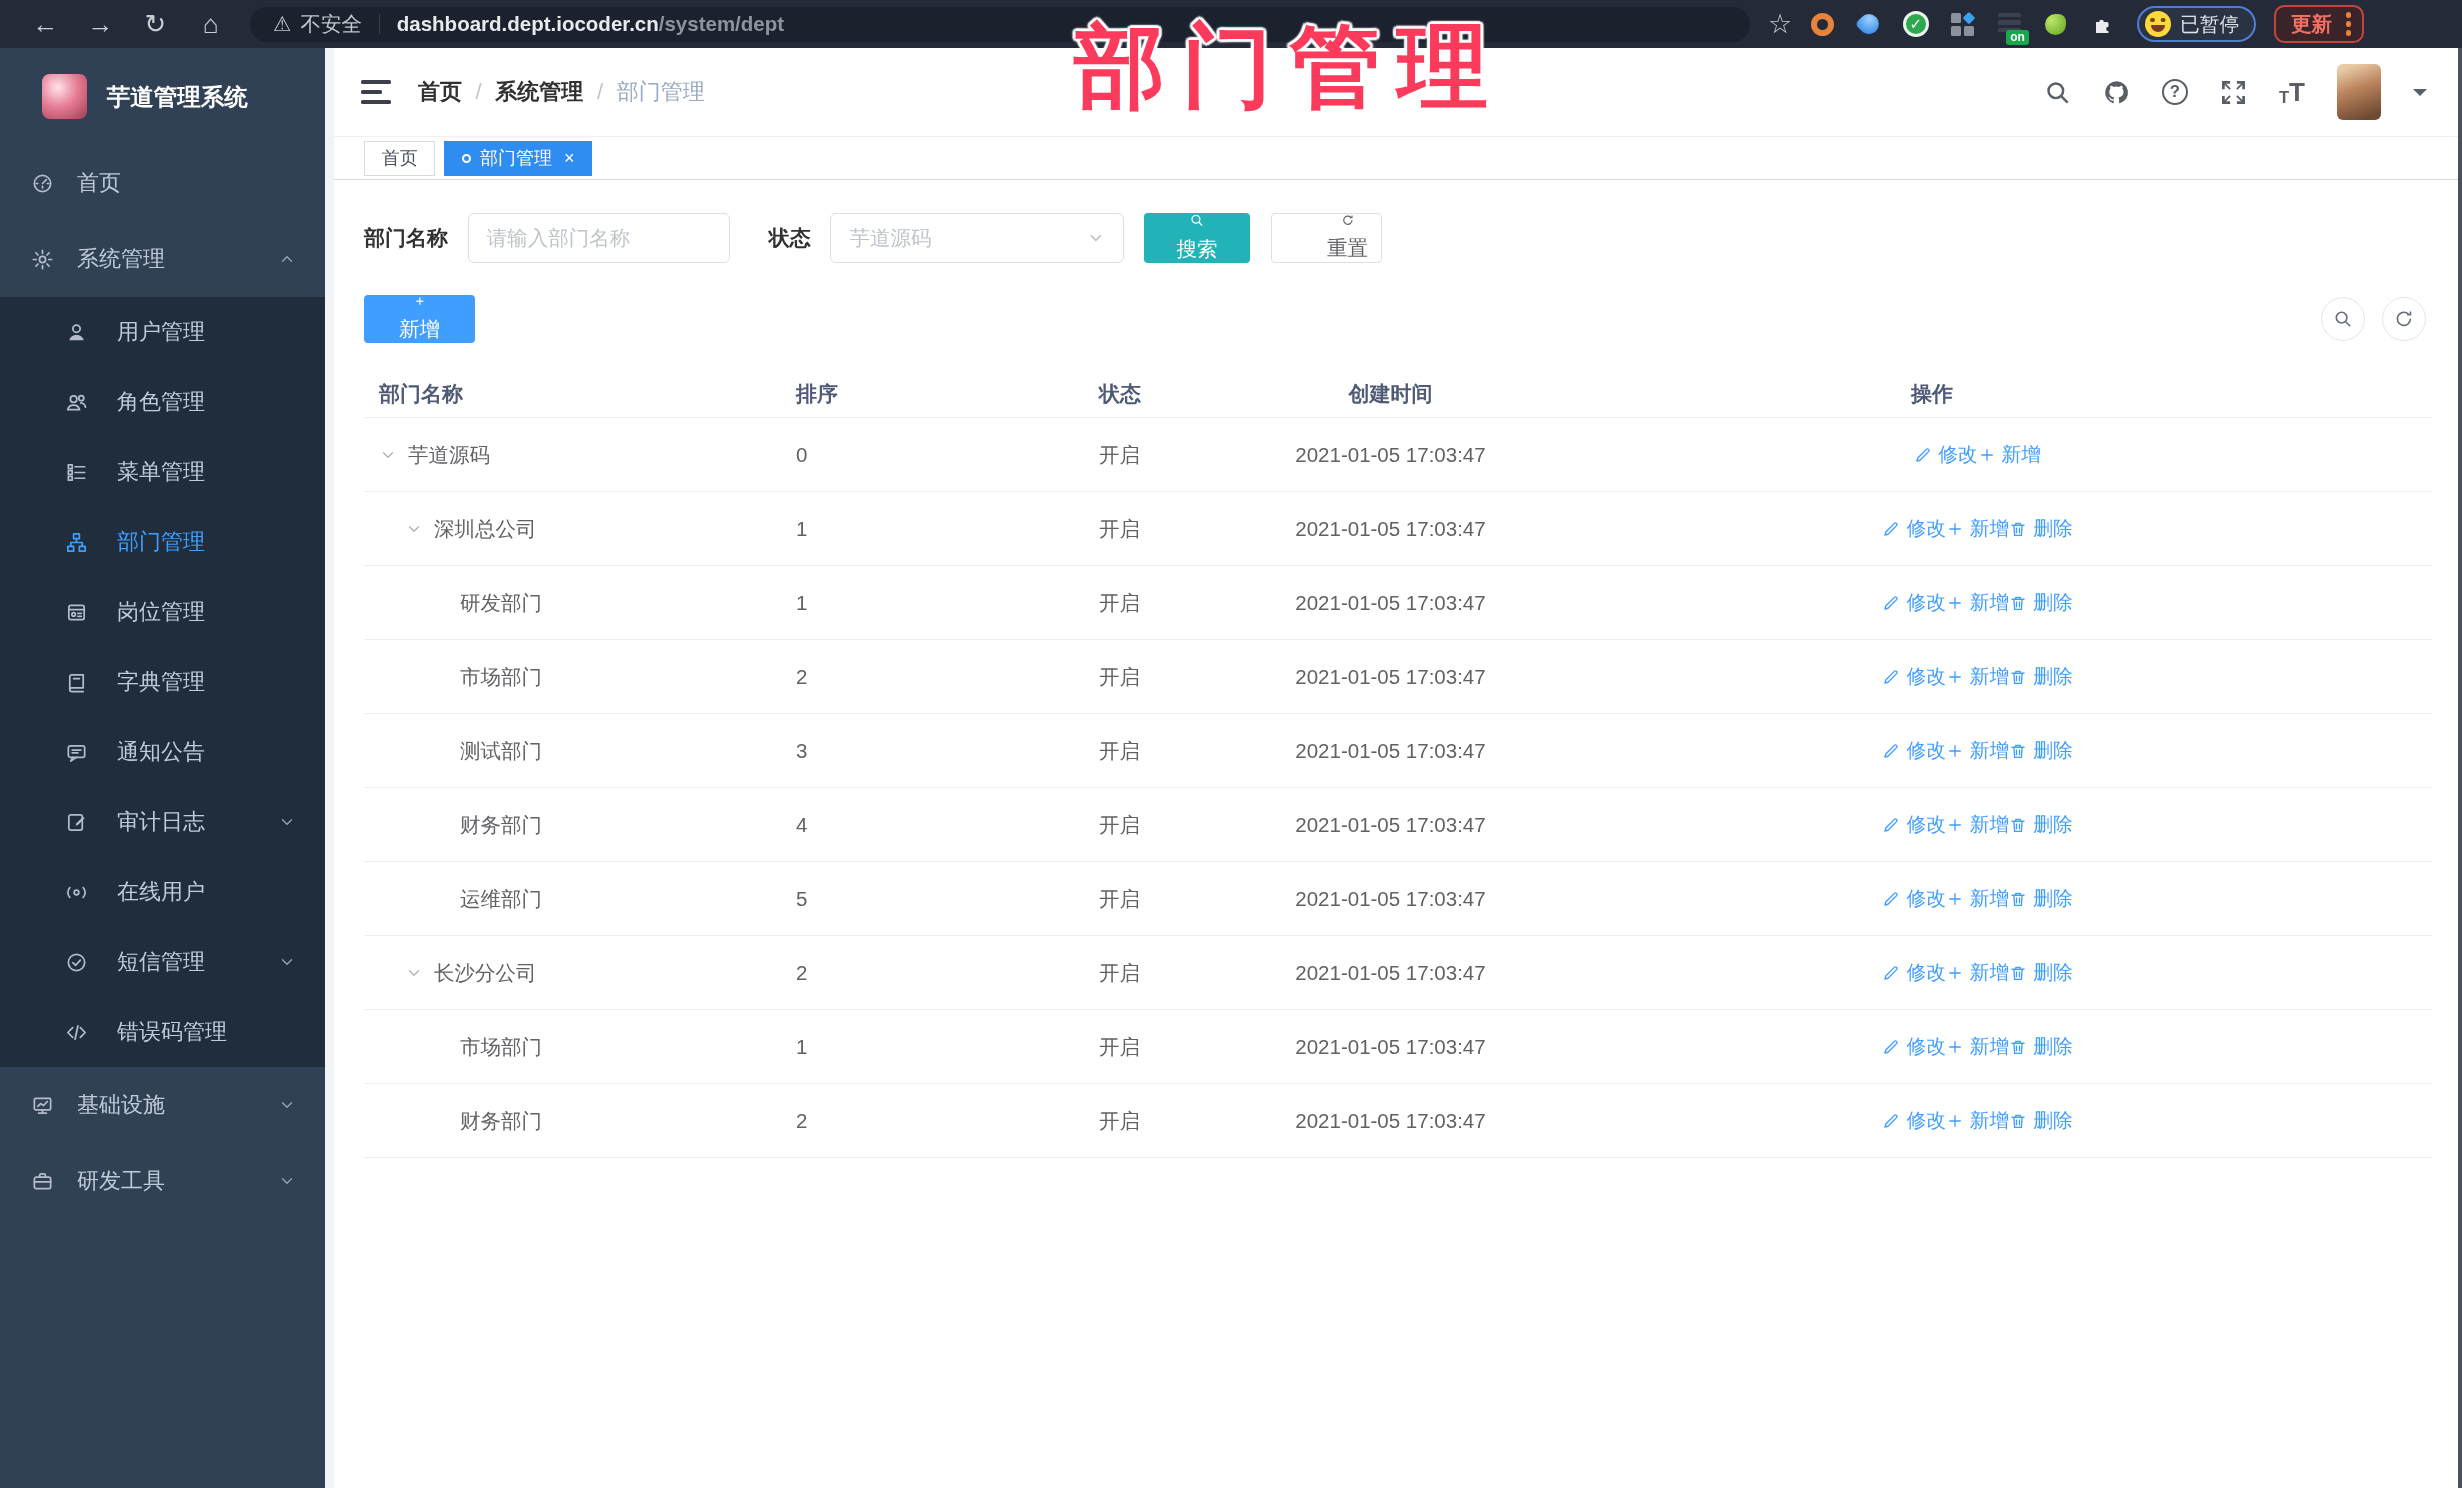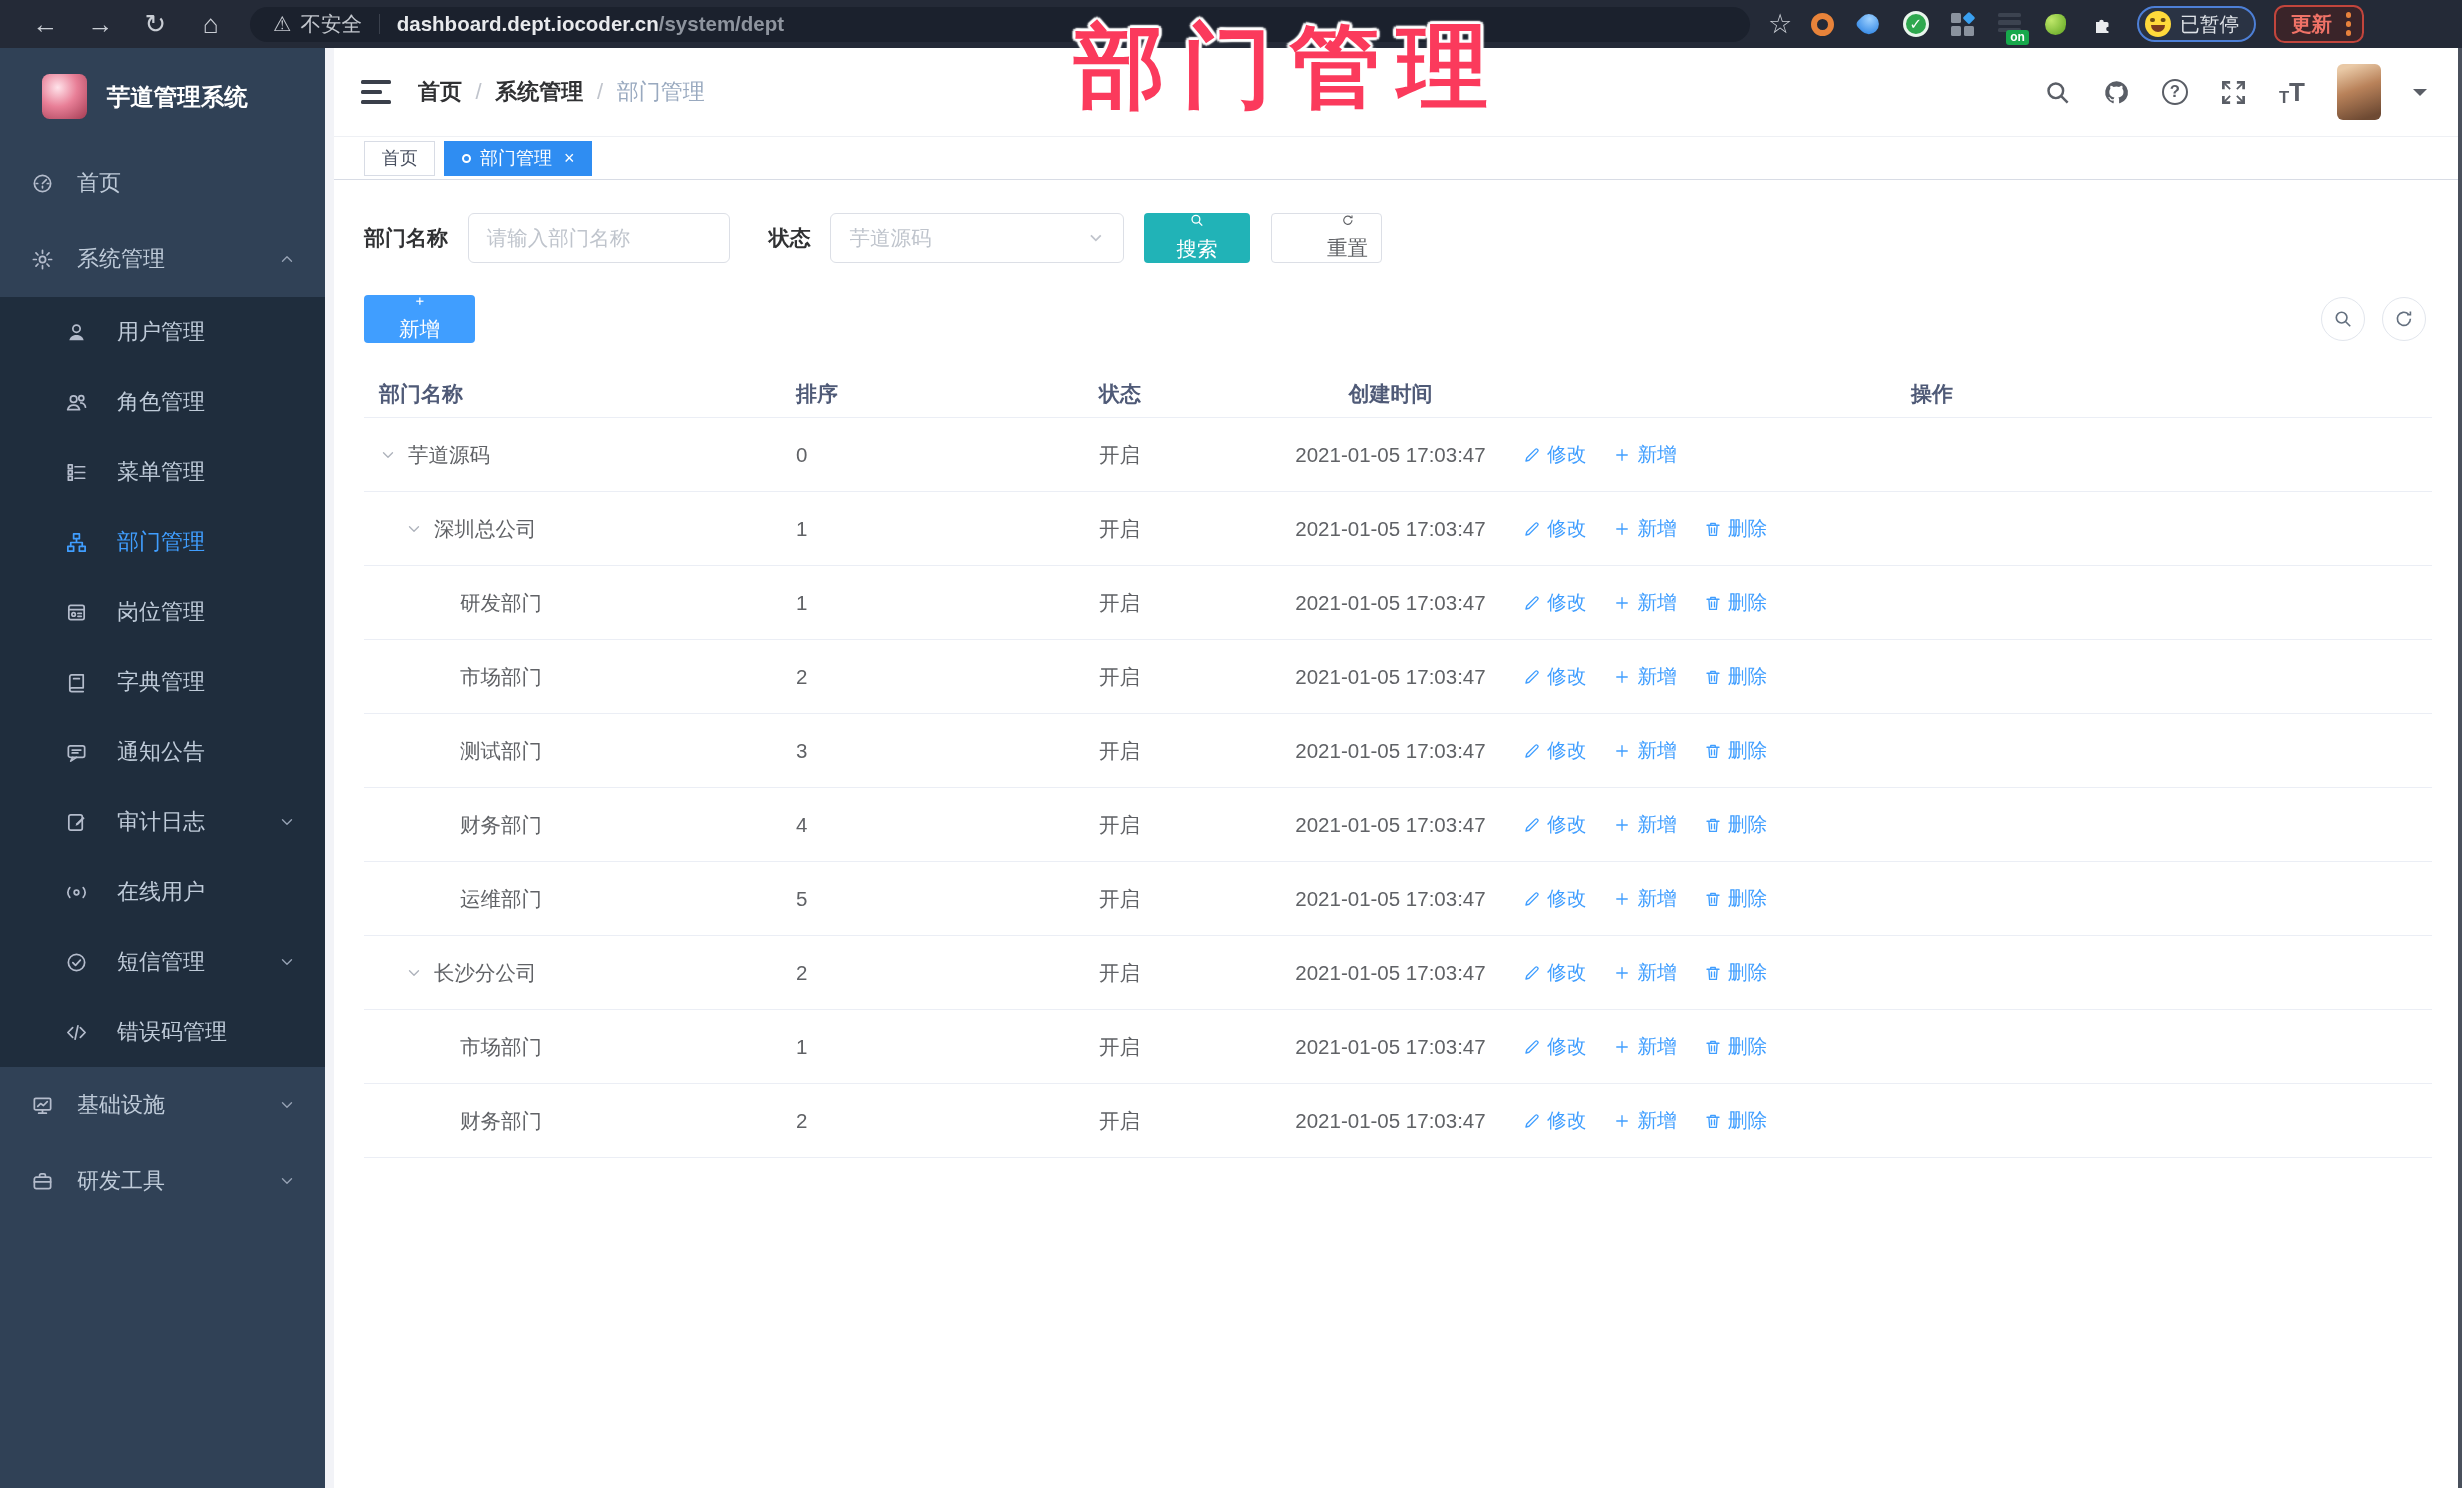--- a/index.html
+++ b/index.html
@@ -124,21 +124,21 @@
   .t-head { height:48px; color:#4f5a77; font-weight:700; font-size:21px; border-bottom:1.5px solid #ebeef5; }
   .t-row { height:74px; border-bottom:1.5px solid #ebeef5; font-size:20.5px; color:#606266; }
   .c0,.c1,.c2 { padding-left:15px; }
   .c3 { text-align:center; }
   .c4 { text-align:center; }
   .t-head .c4 { padding-right:91px; }
   .name-cell { display:flex; align-items:center; }
   .row-chev { width:23px; color:#aeb3bc; margin-right:6px; display:flex; flex:none; }
   .row-chev svg { width:18px; height:18px; }
   .row-spacer { width:29px; flex:none; }
-  .ops { display:flex; gap:27px; }
+  .ops { display:flex; justify-content:center; }
   .op-link { color:#409eff; display:inline-flex; align-items:center; gap:6px; font-size:19.7px; cursor:pointer; }
   .op-link svg { width:18px; height:18px; }
 
   
   .overlay-title { position:absolute; left:1074px; top:6px; font-size:91px; font-weight:700;
                    letter-spacing:16.7px; color:#fb3a5c; z-index:50; white-space:nowrap;
                    text-shadow:-3px 0 1.5px #fff,3px 0 1.5px #fff,0 -3px 1.5px #fff,0 3px 1.5px #fff,
                                -2.3px -2.3px 1.5px #fff,2.3px 2.3px 1.5px #fff,-2.3px 2.3px 1.5px #fff,2.3px -2.3px 1.5px #fff; }
   .right-edge { position:absolute; right:0; top:48px; width:3.8px; height:1440px; background:#4a505c; z-index:6; }
 </style>

